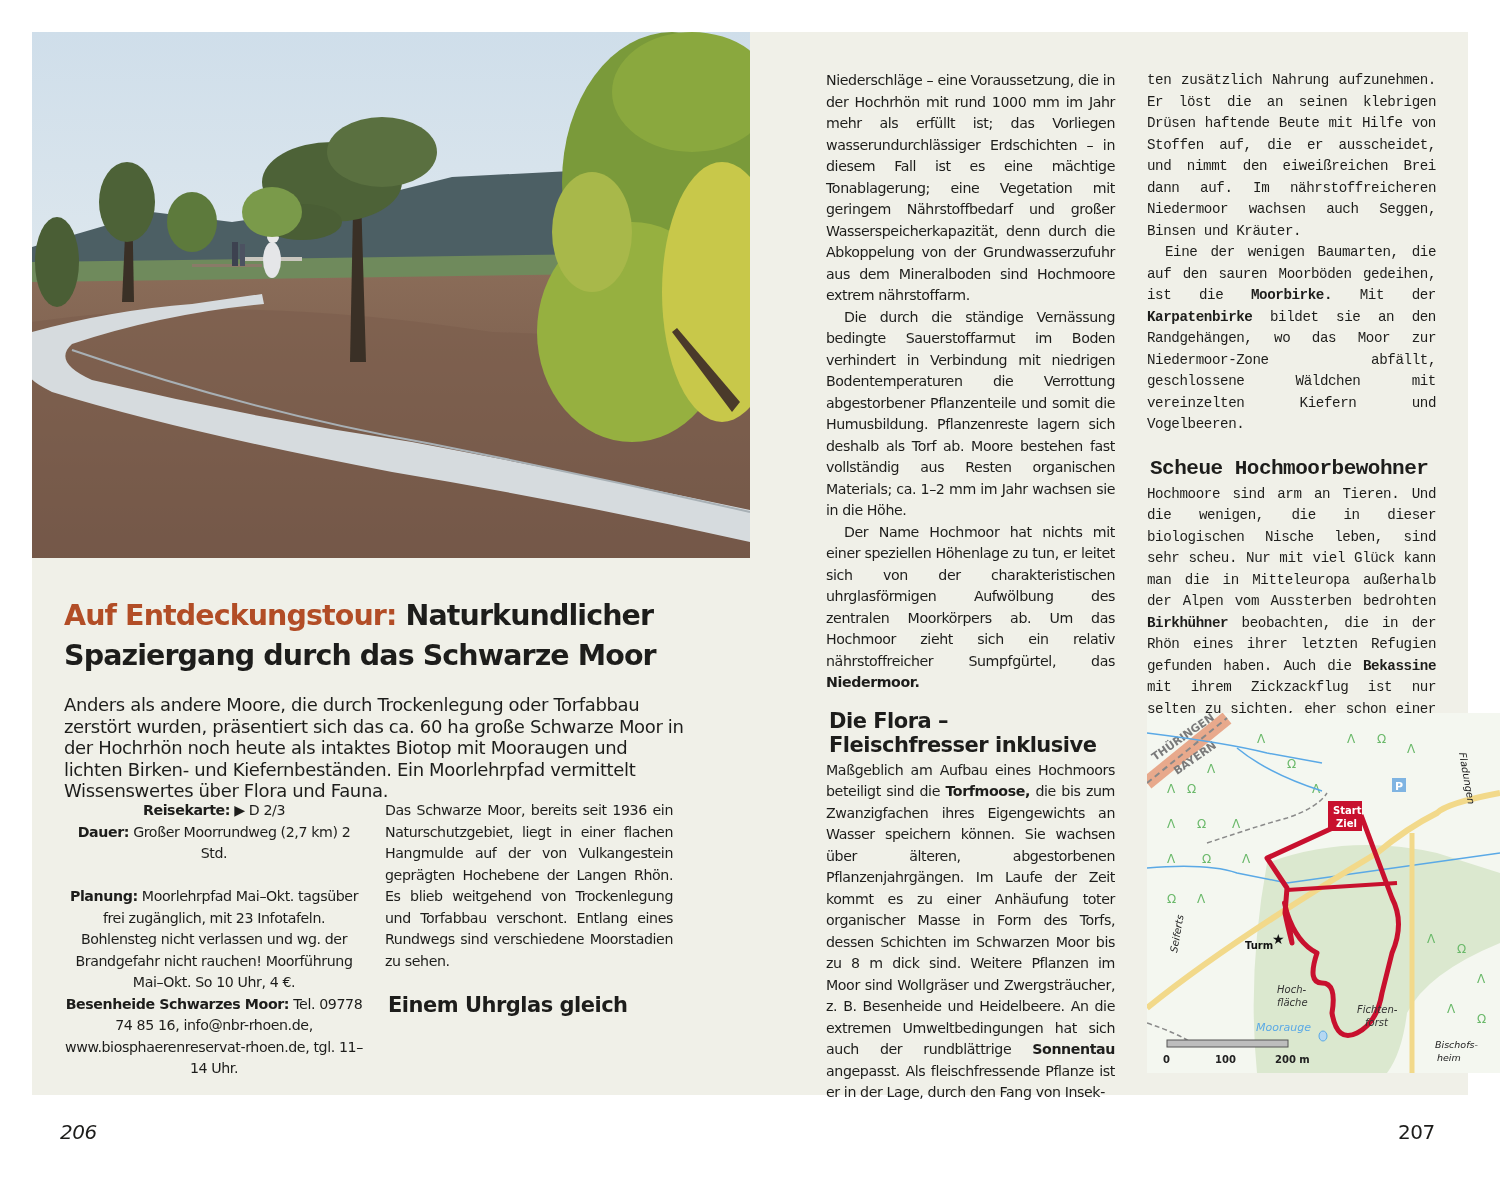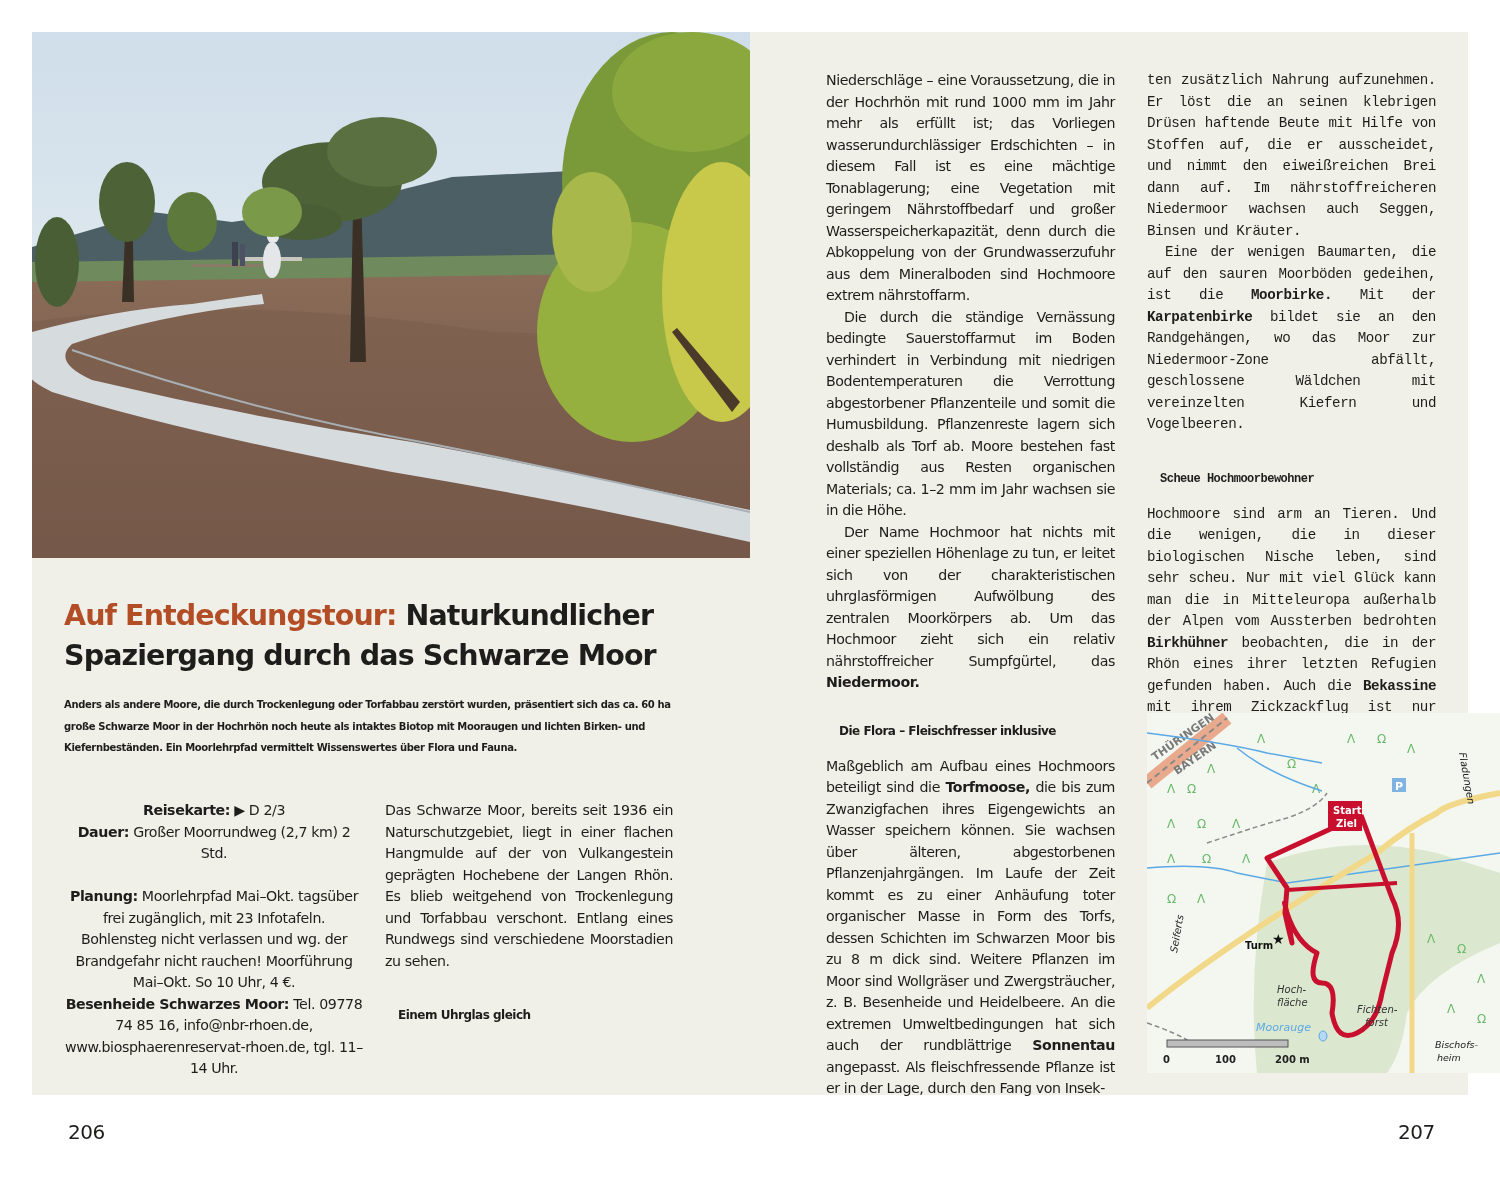--- a/index.html
+++ b/index.html
@@ -20,50 +20,50 @@
   .title {
     position: absolute; left: 64px; top: 596px; width: 640px;
     font-family: "DejaVu Sans", sans-serif; font-size: 28.5px; line-height: 40px;
     letter-spacing: -0.9px; font-weight: bold; margin: 0;
   }
   .title .accent { color: #b24d26; }
   .title .main { color: #1d1d1b; }
 
   .lead {
     position: absolute; left: 64px; top: 694px; width: 620px;
-    font-family: "DejaVu Sans", sans-serif; font-weight: bold; font-size: 10px; line-height: 21.5px;
+    font-family: "DejaVu Sans", sans-serif; font-weight: normal; font-size: 18px; line-height: 21.5px;
     letter-spacing: -0.35px; margin: 0;
   }
 
   .col {
     position: absolute; font-family: "DejaVu Sans", sans-serif; font-size: 14.2px; line-height: 21.5px;
     letter-spacing: -0.4px; text-align: justify;
   }
   .col p { margin: 0; }
   .col p.ind { text-indent: 18px; }
   .col b { font-weight: bold; }
   .col h3 {
-    margin: 13px; font-size: 12px; line-height: 24px; font-weight: bold; letter-spacing: -0.5px; text-align: left;
+    margin: 3px; font-size: 21px; line-height: 24px; font-weight: bold; letter-spacing: -0.5px; text-align: left;
   }
   .col-info { left: 64px; top: 800px; width: 300px; text-align: center; }
   .col-info .gap { height: 21.5px; }
   .col-2 { left: 385px; top: 800px; width: 288px; }
   .col-3 { left: 826px; top: 70px; width: 289px; }
   .col-4 { left: 1147px; top: 70px; width: 289px; font-family: Liberation Mono, monospace; }
 
   .map {
     position: absolute; left: 1147px; top: 713px; width: 353px; height: 360px; overflow: hidden;
     background: #f4f7f0;
   }
   .map svg { width: 100%; height: 100%; display: block; }
 
   .page-num {
     position: absolute; top: 1120px; font-family: "DejaVu Sans", sans-serif; font-size: 20px; letter-spacing: -0.5px;
   }
-  .pn-left { left: 68px; }
+  .pn-left { left: 60px; font-style: italic; }
   .pn-right { left: 1398px; }
 </style>
 </head>
 <body>
 
 <div class="panel"></div>
 
 <div class="photo">
   <svg viewBox="0 0 718 526" preserveAspectRatio="none">
     <defs>

